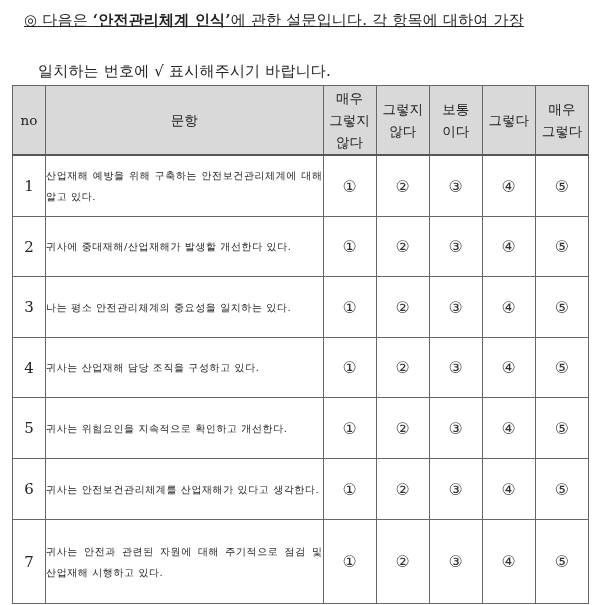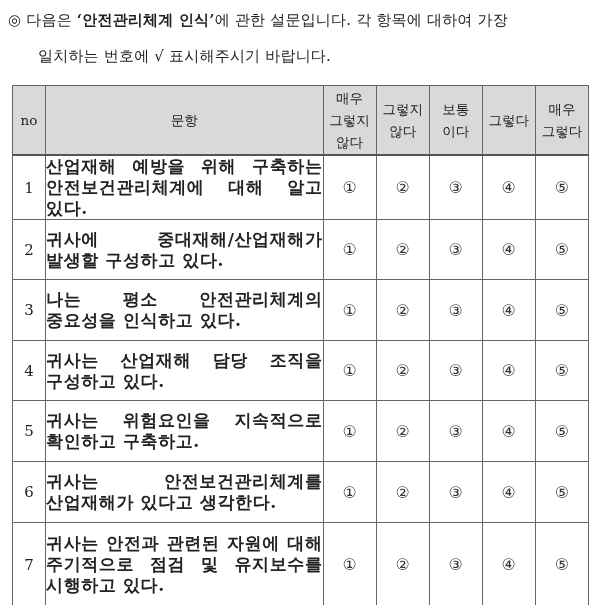--- a/index.html
+++ b/index.html
@@ -5,22 +5,22 @@
     html, body { margin: 0; padding: 0; background: #ffffff; }
     body {
       width: 600px; height: 605px; position: relative; overflow: hidden;
       font-family: "DejaVu Serif", "Liberation Serif", serif;
       color: #222;
     }
     .intro {
       position: absolute; left: 8px; top: 6px; width: 590px;
       font-size: 15px; line-height: 20px;
     }
-    .intro .line1 { position: absolute; left: 0; top: 4px; white-space: nowrap; letter-spacing: 0.2px; }
-    .intro .line2 { position: absolute; left: 30px; top: 40px; white-space: nowrap; letter-spacing: 0.2px; }
+    .intro .line1 { position: absolute; left: 16px; top: 4px; white-space: nowrap; letter-spacing: 0.2px; text-decoration: underline; }
+    .intro .line2 { position: absolute; left: 30px; top: 55px; white-space: nowrap; letter-spacing: 0.2px; }
     .intro b { font-weight: bold; }
     .check { font-family: "DejaVu Sans", sans-serif; font-size: 15px; }
 
     table.survey {
       position: absolute; left: 12px; top: 85px;
       border-collapse: collapse;
       table-layout: fixed;
       width: 577px;
       border: 1.5px solid #555;
     }
@@ -36,26 +36,25 @@
       line-height: 22px;
       text-align: center;
       height: 68px;
     }
     table.survey thead tr { border-bottom: 2px solid #555; }
     th.col-no, td.col-no { width: 32px; text-align: center; }
     th.col-q { width: 276px; }
     th.col-opt { width: 52px; }
     td.no-cell { font-size: 15px; text-align: center; }
     td.q-cell {
-      font-size: 17px; line-height: 21px;
+      font-size: 10px; line-height: 21px;
       padding: 4px 10px 4px 8px;
       text-align: justify; text-align-last: left;
       letter-spacing: 0.6px;
       word-break: keep-all;
-      font-weight: bold;
     }
     td.opt-cell {
       text-align: center; font-size: 16px;
       font-family: "DejaVu Sans", sans-serif;
       color: #333;
     }
     tr.r1 td { height: 60px; }
     tr.r2 td { height: 59px; }
     tr.r3 td { height: 60px; }
     tr.r4 td { height: 59px; }
@@ -108,66 +107,66 @@
       <td class="no-cell">1</td>
       <td class="q-cell">산업재해 예방을 위해 구축하는 안전보건관리체계에 대해 알고 있다.</td>
       <td class="opt-cell">①</td>
       <td class="opt-cell">②</td>
       <td class="opt-cell">③</td>
       <td class="opt-cell">④</td>
       <td class="opt-cell">⑤</td>
     </tr>
     <tr class="r2">
       <td class="no-cell">2</td>
-      <td class="q-cell">귀사에 중대재해/산업재해가 발생할 구성하고 있다.</td>
+      <td class="q-cell">귀사에 중대재해/산업재해가 발생할 개선한다 있다.</td>
       <td class="opt-cell">①</td>
       <td class="opt-cell">②</td>
       <td class="opt-cell">③</td>
       <td class="opt-cell">④</td>
       <td class="opt-cell">⑤</td>
     </tr>
     <tr class="r3">
       <td class="no-cell">3</td>
-      <td class="q-cell">나는 평소 안전관리체계의 중요성을 인식하고 있다.</td>
+      <td class="q-cell">나는 평소 안전관리체계의 중요성을 일치하는 있다.</td>
       <td class="opt-cell">①</td>
       <td class="opt-cell">②</td>
       <td class="opt-cell">③</td>
       <td class="opt-cell">④</td>
       <td class="opt-cell">⑤</td>
     </tr>
     <tr class="r4">
       <td class="no-cell">4</td>
       <td class="q-cell">귀사는 산업재해 담당 조직을 구성하고 있다.</td>
       <td class="opt-cell">①</td>
       <td class="opt-cell">②</td>
       <td class="opt-cell">③</td>
       <td class="opt-cell">④</td>
       <td class="opt-cell">⑤</td>
     </tr>
     <tr class="r5">
       <td class="no-cell">5</td>
-      <td class="q-cell">귀사는 위험요인을 지속적으로 확인하고 구축하고.</td>
+      <td class="q-cell">귀사는 위험요인을 지속적으로 확인하고 개선한다.</td>
       <td class="opt-cell">①</td>
       <td class="opt-cell">②</td>
       <td class="opt-cell">③</td>
       <td class="opt-cell">④</td>
       <td class="opt-cell">⑤</td>
     </tr>
     <tr class="r6">
       <td class="no-cell">6</td>
       <td class="q-cell">귀사는 안전보건관리체계를 산업재해가 있다고 생각한다.</td>
       <td class="opt-cell">①</td>
       <td class="opt-cell">②</td>
       <td class="opt-cell">③</td>
       <td class="opt-cell">④</td>
       <td class="opt-cell">⑤</td>
     </tr>
     <tr class="r7">
       <td class="no-cell">7</td>
-      <td class="q-cell">귀사는 안전과 관련된 자원에 대해 주기적으로 점검 및 유지보수를 시행하고 있다.</td>
+      <td class="q-cell">귀사는 안전과 관련된 자원에 대해 주기적으로 점검 및 산업재해 시행하고 있다.</td>
       <td class="opt-cell">①</td>
       <td class="opt-cell">②</td>
       <td class="opt-cell">③</td>
       <td class="opt-cell">④</td>
       <td class="opt-cell">⑤</td>
     </tr>
   </tbody>
 </table>
 
 </body></html>

